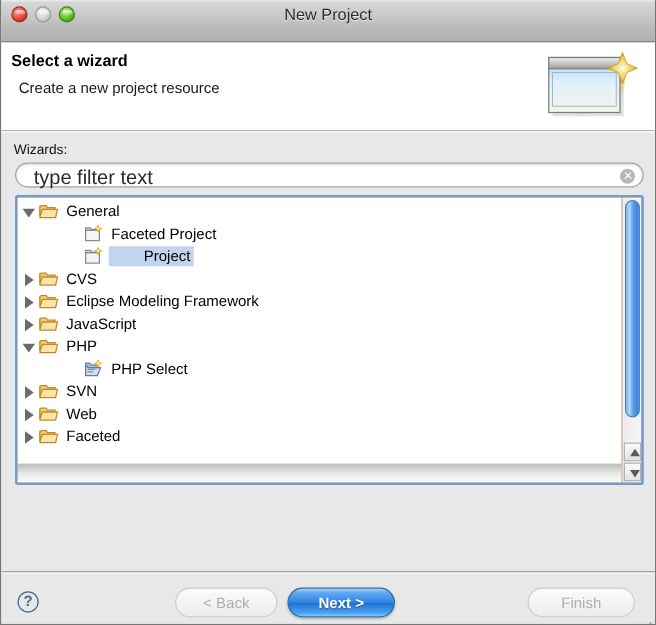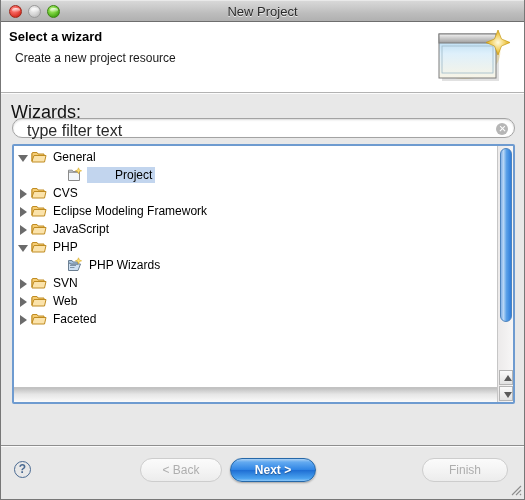--- a/index.html
+++ b/index.html
@@ -19,21 +19,21 @@
     height: 500px;
     background: #e8e8e8;
     border: 1px solid #777;
     border-top: none;
     overflow: hidden;
   }
 
   
   #titlebar {
     position: relative;
-    height: 22px;
+    height: 34px;
     background: linear-gradient(to bottom,
       #d8d8d8 0%, #c9c9c9 35%, #bdbdbd 60%, #b0b0b0 100%);
     border-bottom: 1px solid #6e6e6e;
     border-top: 1px solid #e9e9e9;
   }
   #traffic { position: absolute; left: 8px; top: 4px; display: flex; gap: 6px; }
   .tl {
     width: 13px; height: 13px; border-radius: 50%;
     position: relative;
   }
@@ -84,21 +84,21 @@
 
   
   #body {
     position: relative;
     height: 352px;
     background: #e8e8e8;
     border-top: 1px solid #fcfcfc;
   }
   #wizards-label {
     position: absolute; left: 10px; top: 8px;
-    font-size: 18px; color: #111;
+    font-size: 11px; color: #111;
   }
 
   
   #filter-field {
     position: absolute; left: 11px; top: 24px;
     width: 503px; height: 20px;
     background: #ffffff;
     border: 1px solid #a3a3a3;
     border-radius: 10px;
     box-shadow: inset 0 1px 2px rgba(0,0,0,.15);
@@ -116,21 +116,21 @@
   #filter-clear::before, #filter-clear::after {
     content: ""; position: absolute; left: 2.5px; top: 5.3px;
     width: 7px; height: 1.4px; background: #fff;
   }
   #filter-clear::before { transform: rotate(45deg); }
   #filter-clear::after  { transform: rotate(-45deg); }
 
   
   #tree-frame {
     position: absolute; left: 11px; top: 50px;
-    width: 503px; height: 260px;
+    width: 503px; height: 232px;
     border: 2px solid #6e9bd0;
     border-radius: 2px;
     background: #fdba74;
     overflow: hidden;
   }
   #tree-inner {
     position: absolute; left: 0; top: 0;
     right: 16px; bottom: 15px;
     overflow: hidden;
     background: #ffffff;
@@ -337,20 +337,29 @@
       <div id="tree-inner">
         <div id="tree-list">
             <div class="row indent-1">
               <span class="twisty open"></span>
               <span class="ico"><svg width="16" height="16" viewBox="0 0 16 16">
                   <path d="M1 4.5 L1 13 L13.5 13 L15 6.5 L4.5 6.5 L3.2 4.5 Z" fill="#fbe3ab" stroke="#c08c22" stroke-width="1"></path>
                   <path d="M1 4 L1 12 L3 6.5 L13 6.5 L13 5 L7 5 L6 3.5 L2 3.5 Z" fill="#f6cd74" stroke="#c08c22" stroke-width="1"></path>
                 </svg></span>
               <span class="lbl">General</span>
             </div>
+            <div class="row indent-2">
+              <span class="twisty none"></span>
+              <span class="ico"><svg width="16" height="16" viewBox="0 0 16 16">
+                  <path d="M1.5 5 L1.5 13.5 L12.5 13.5 L12.5 5 Z" fill="#f2f6fa" stroke="#8a8a8a" stroke-width="1"></path>
+                  <path d="M1.5 5 L1.5 3.2 L5.2 3.2 L6.3 4.6 L12.5 4.6 L12.5 5 Z" fill="#dfe7ef" stroke="#8a8a8a" stroke-width="1"></path>
+                  <path d="M11.5 0.8 L12.4 3 L14.6 3.8 L12.4 4.6 L11.5 6.8 L10.6 4.6 L8.4 3.8 L10.6 3 Z" fill="#ffe17a" stroke="#d7a820" stroke-width="0.6"></path>
+                </svg></span>
+              <span class="lbl">Faceted Project</span>
+            </div>
             <div class="row indent-2 selected">
               <span class="twisty none"></span>
               <span class="ico"><svg width="16" height="16" viewBox="0 0 16 16">
                   <path d="M1.5 5 L1.5 13.5 L12.5 13.5 L12.5 5 Z" fill="#f2f6fa" stroke="#8a8a8a" stroke-width="1"></path>
                   <path d="M1.5 5 L1.5 3.2 L5.2 3.2 L6.3 4.6 L12.5 4.6 L12.5 5 Z" fill="#dfe7ef" stroke="#8a8a8a" stroke-width="1"></path>
                   <path d="M11.5 0.8 L12.4 3 L14.6 3.8 L12.4 4.6 L11.5 6.8 L10.6 4.6 L8.4 3.8 L10.6 3 Z" fill="#ffe17a" stroke="#d7a820" stroke-width="0.6"></path>
                 </svg></span>
               <span class="lbl">Project</span>
             </div>
             <div class="row indent-1">
@@ -387,21 +396,21 @@
             </div>
             <div class="row indent-2">
               <span class="twisty none"></span>
               <span class="ico"><svg width="16" height="16" viewBox="0 0 16 16">
                   <path d="M1.5 5.5 L1.5 13.5 L11 13.5 L13.5 7 L4 7 Z" fill="#cfe0f2" stroke="#6b7f92" stroke-width="1"></path>
                   <path d="M1.5 5.5 L1.5 3.5 L5 3.5 L6 5 L11 5 L11 7 L4 7 Z" fill="#a9c4e0" stroke="#6b7f92" stroke-width="1"></path>
                   <rect x="3" y="8" width="6" height="1" fill="#7e93a8"></rect>
                   <rect x="3" y="10" width="4.5" height="1" fill="#7e93a8"></rect>
                   <path d="M11.5 0.8 L12.4 3 L14.6 3.8 L12.4 4.6 L11.5 6.8 L10.6 4.6 L8.4 3.8 L10.6 3 Z" fill="#ffe17a" stroke="#d7a820" stroke-width="0.6"></path>
                 </svg></span>
-              <span class="lbl">PHP Wizards</span>
+              <span class="lbl">PHP Select</span>
             </div>
             <div class="row indent-1">
               <span class="twisty closed"></span>
               <span class="ico"><svg width="16" height="16" viewBox="0 0 16 16">
                   <path d="M1 4.5 L1 13 L13.5 13 L15 6.5 L4.5 6.5 L3.2 4.5 Z" fill="#fbe3ab" stroke="#c08c22" stroke-width="1"></path>
                   <path d="M1 4 L1 12 L3 6.5 L13 6.5 L13 5 L7 5 L6 3.5 L2 3.5 Z" fill="#f6cd74" stroke="#c08c22" stroke-width="1"></path>
                 </svg></span>
               <span class="lbl">SVN</span>
             </div>
             <div class="row indent-1">

